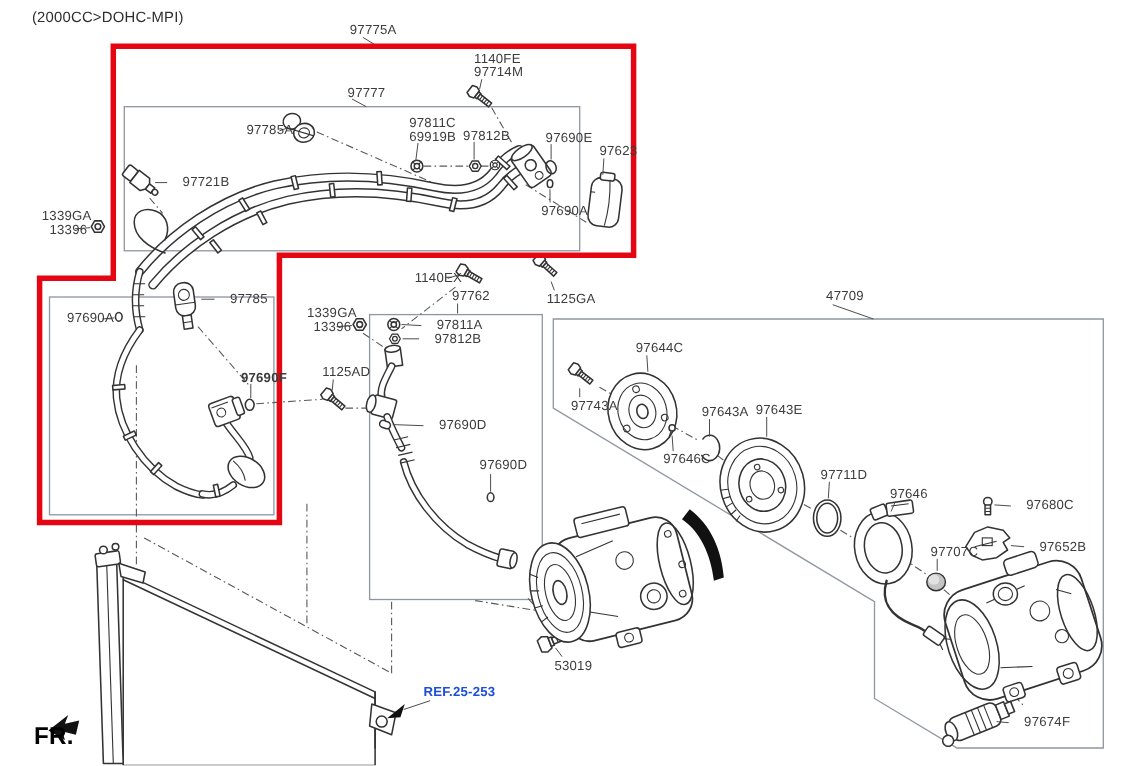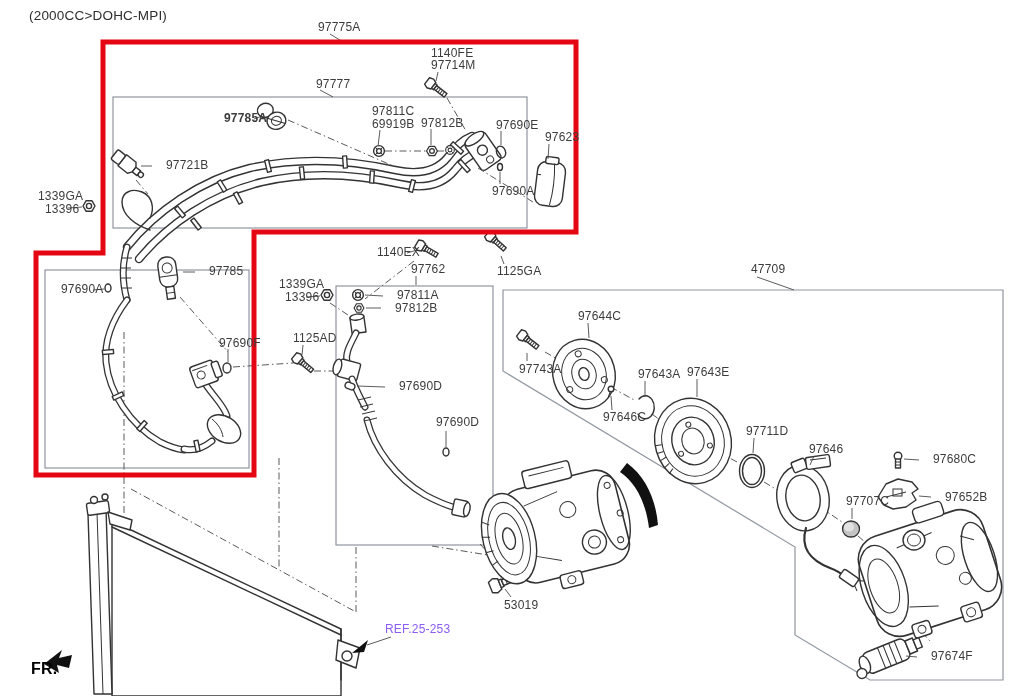--- a/index.html
+++ b/index.html
@@ -3,22 +3,22 @@
 <meta charset="utf-8">
 <style>
   html,body{margin:0;padding:0;background:#ffffff;}
   .stage{position:relative;width:1024px;height:696px;background:#ffffff;overflow:hidden;
          font-family:"Liberation Sans","DejaVu Sans",sans-serif;}
   .stage svg{position:absolute;left:0;top:0;}
   #labels-layer{position:absolute;left:12px;top:0;width:100%;height:100%;pointer-events:none;}
   .plabel{position:absolute;white-space:nowrap;font-size:12px;letter-spacing:.2px;
           color:#3c3c3c;line-height:14px;}
   .plabel.hdr{font-size:13.5px;color:#2e2e2e;}
-  .plabel.ref{font-weight:400;color:#8b5cf6;}
-  .plabel.fr{font-weight:bold;font-size:16px;color:#000;}
+  .plabel.ref{font-weight:700;color:#1d4ed8;}
+  .plabel.fr{font-weight:bold;font-size:22px;color:#000;}
   
   .ln{fill:none;stroke:#333;stroke-width:1.4;stroke-linecap:round;stroke-linejoin:round;}
   .part{fill:#fff;stroke:#333;stroke-width:1.4;stroke-linejoin:round;}
   .thin{fill:none;stroke:#333;stroke-width:1;}
   .box{fill:none;stroke:#9097a0;stroke-width:1.2;}
   .leader{fill:none;stroke:#4a4a4a;stroke-width:0.9;}
   .dash{fill:none;stroke:#5a5a5a;stroke-width:1;stroke-dasharray:7 3 1.5 3;}
   .tubeo{fill:none;stroke:#333;stroke-width:8.5;stroke-linecap:round;}
   .tubei{fill:none;stroke:#fff;stroke-width:5.8;stroke-linecap:round;}
   .tubeo.sm{stroke-width:7;} .tubei.sm{stroke-width:4.4;}
@@ -337,33 +337,33 @@
 
   <path class="red" stroke="#e40613" d="M103,42 L576,42 L576,232 L254,232 L254,475 L36,475 L36,253 L103,253 Z"></path>
 </svg>
 
 <div id="labels-layer">
       <span class="plabel hdr" style="left: 17px; top: 9px;">(2000CC&gt;DOHC-MPI)</span>
       <span class="plabel" style="left: 306px; top: 20px;">97775A</span>
       <span class="plabel" style="left: 304px; top: 77px;">97777</span>
       <span class="plabel" style="left: 419px; top: 46px;">1140FE</span>
       <span class="plabel" style="left: 419px; top: 58px;">97714M</span>
-      <span class="plabel" style="left: 212px; top: 111px; font-weight: bold;">97785A</span>
+      <span class="plabel" style="left: 212px; top: 111px;">97785A</span>
       <span class="plabel" style="left: 360px; top: 104px;">97811C</span>
       <span class="plabel" style="left: 360px; top: 117px;">69919B</span>
       <span class="plabel" style="left: 409px; top: 116px;">97812B</span>
       <span class="plabel" style="left: 484px; top: 118px;">97690E</span>
       <span class="plabel" style="left: 533px; top: 130px;">97623</span>
       <span class="plabel" style="left: 480px; top: 184px;">97690A</span>
       <span class="plabel" style="left: 154px; top: 158px;">97721B</span>
       <span class="plabel" style="left: 26px; top: 189px;">1339GA</span>
       <span class="plabel" style="left: 33px; top: 202px;">13396</span>
       <span class="plabel" style="left: 49px; top: 282px;">97690A</span>
       <span class="plabel" style="left: 197px; top: 264px;">97785</span>
-      <span class="plabel" style="left: 207px; top: 336px;">97690F</span>
+      <span class="plabel" style="left: 207px; top: 336px; font-weight: bold;">97690F</span>
       <span class="plabel" style="left: 365px; top: 245px;">1140EX</span>
       <span class="plabel" style="left: 399px; top: 262px;">97762</span>
       <span class="plabel" style="left: 485px; top: 264px;">1125GA</span>
       <span class="plabel" style="left: 267px; top: 277px;">1339GA</span>
       <span class="plabel" style="left: 273px; top: 290px;">13396</span>
       <span class="plabel" style="left: 385px; top: 288px;">97811A</span>
       <span class="plabel" style="left: 383px; top: 301px;">97812B</span>
       <span class="plabel" style="left: 281px; top: 331px;">1125AD</span>
       <span class="plabel" style="left: 387px; top: 379px;">97690D</span>
       <span class="plabel" style="left: 424px; top: 415px;">97690D</span>

